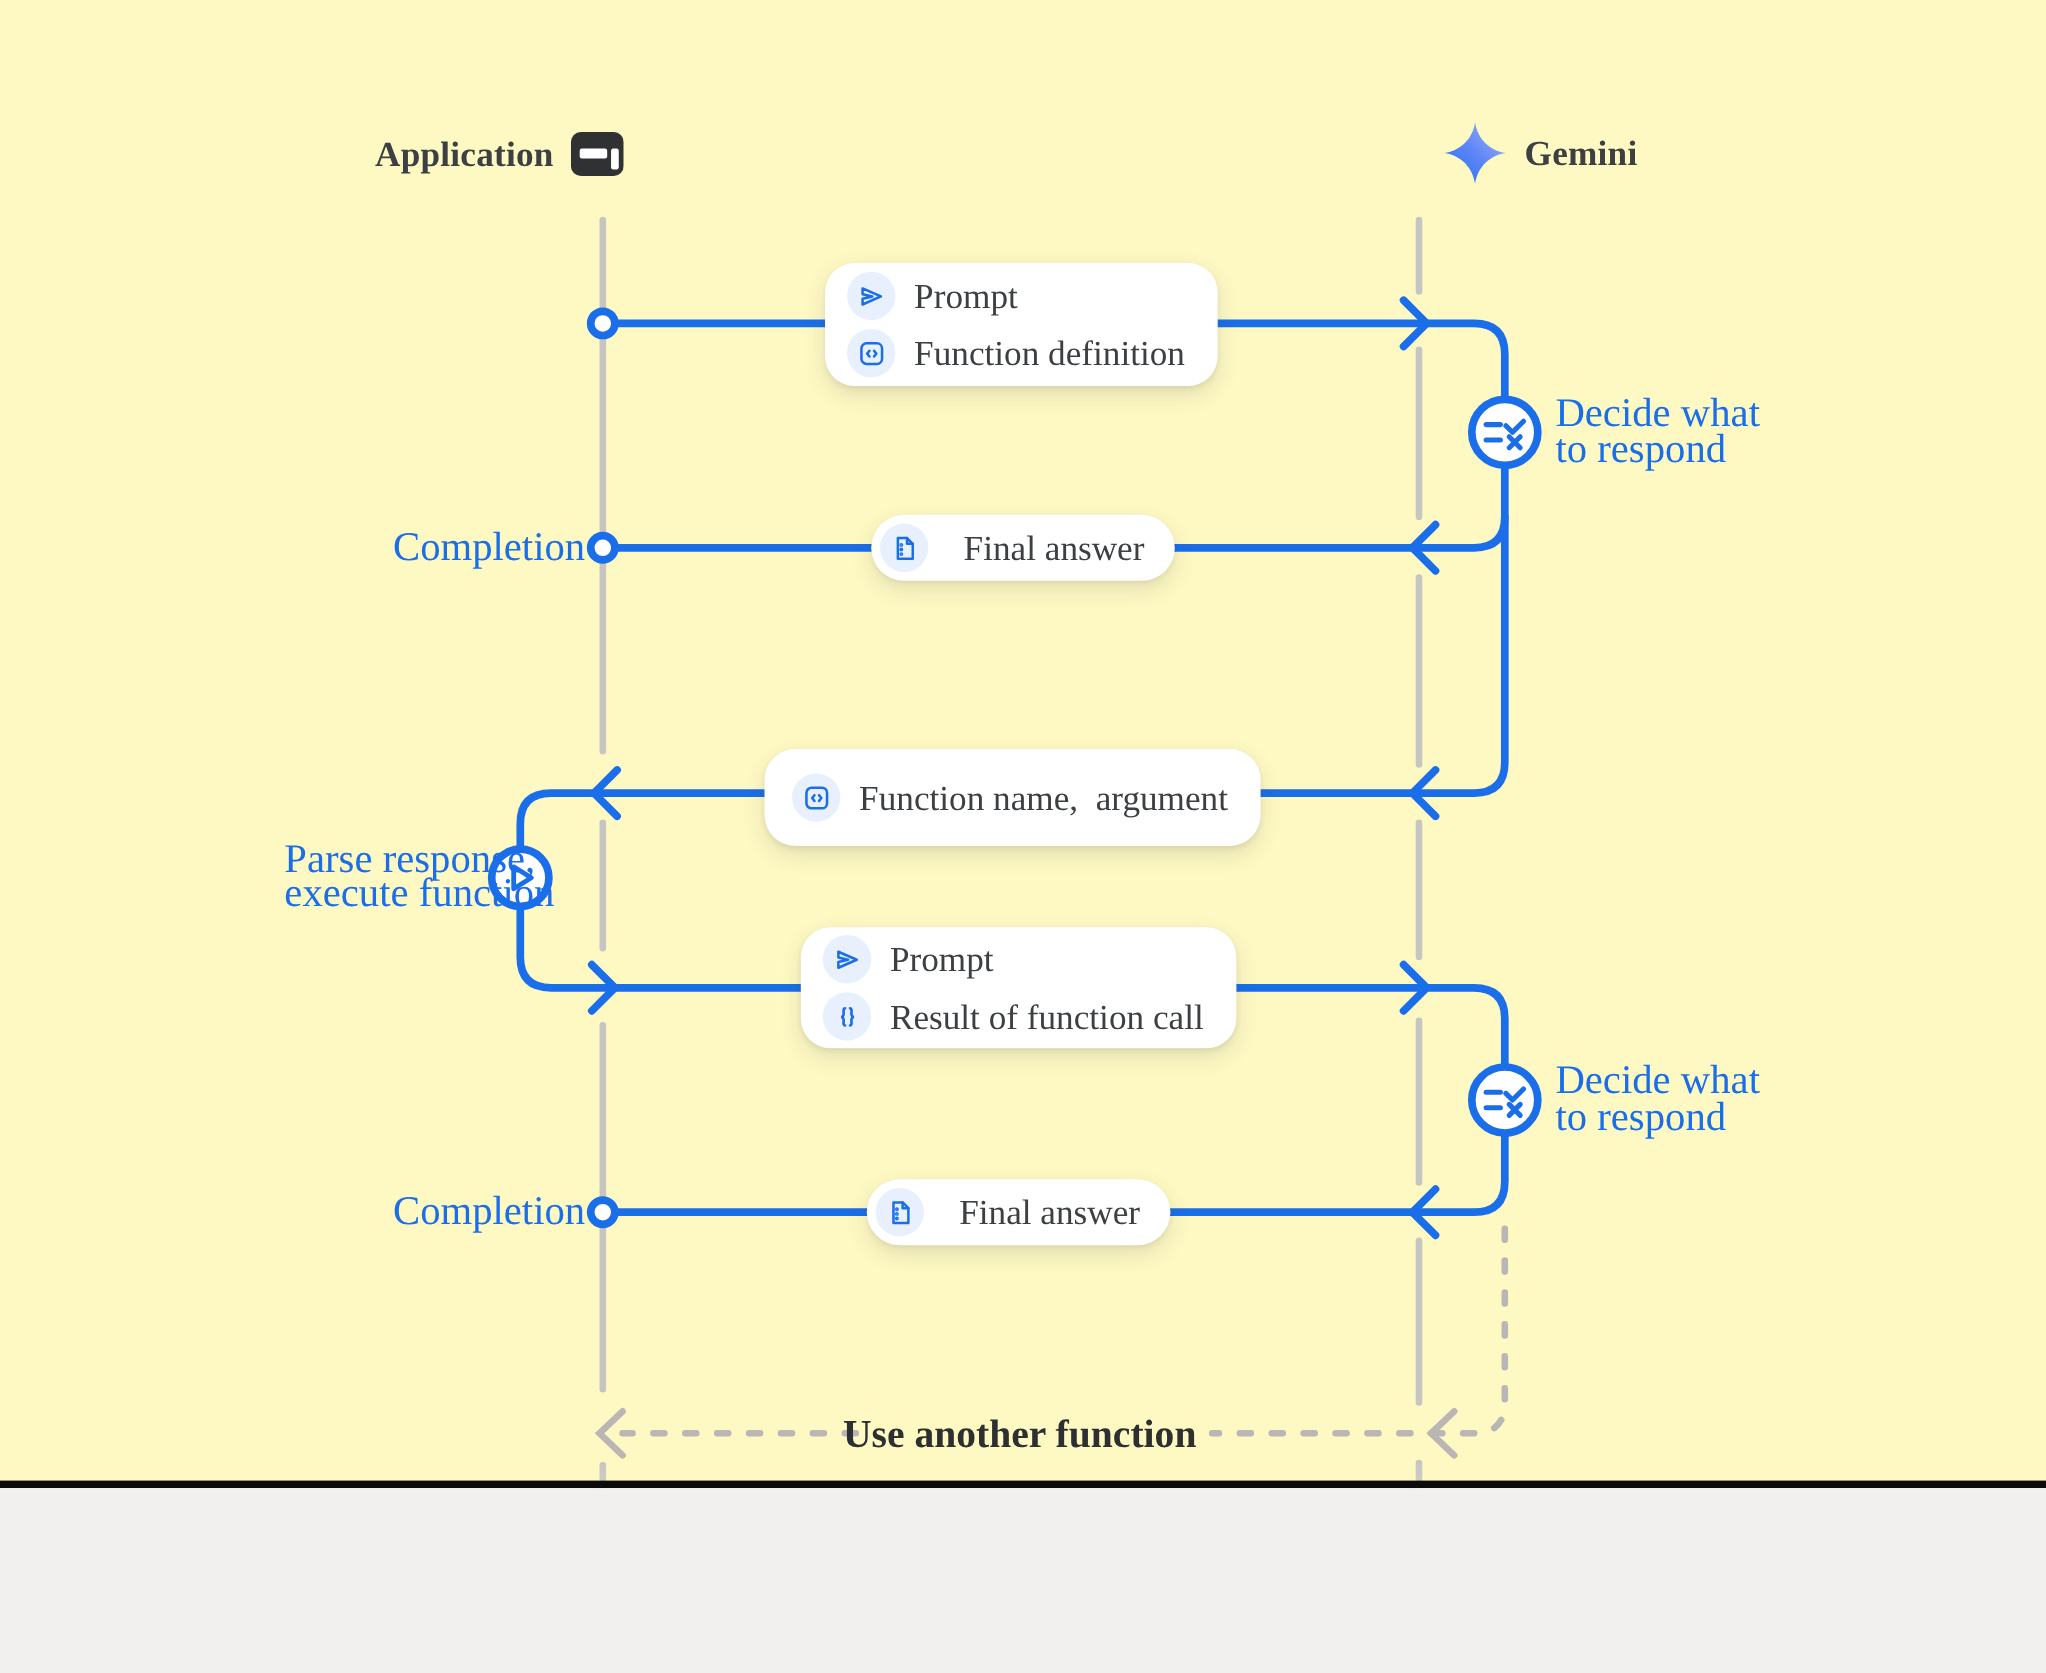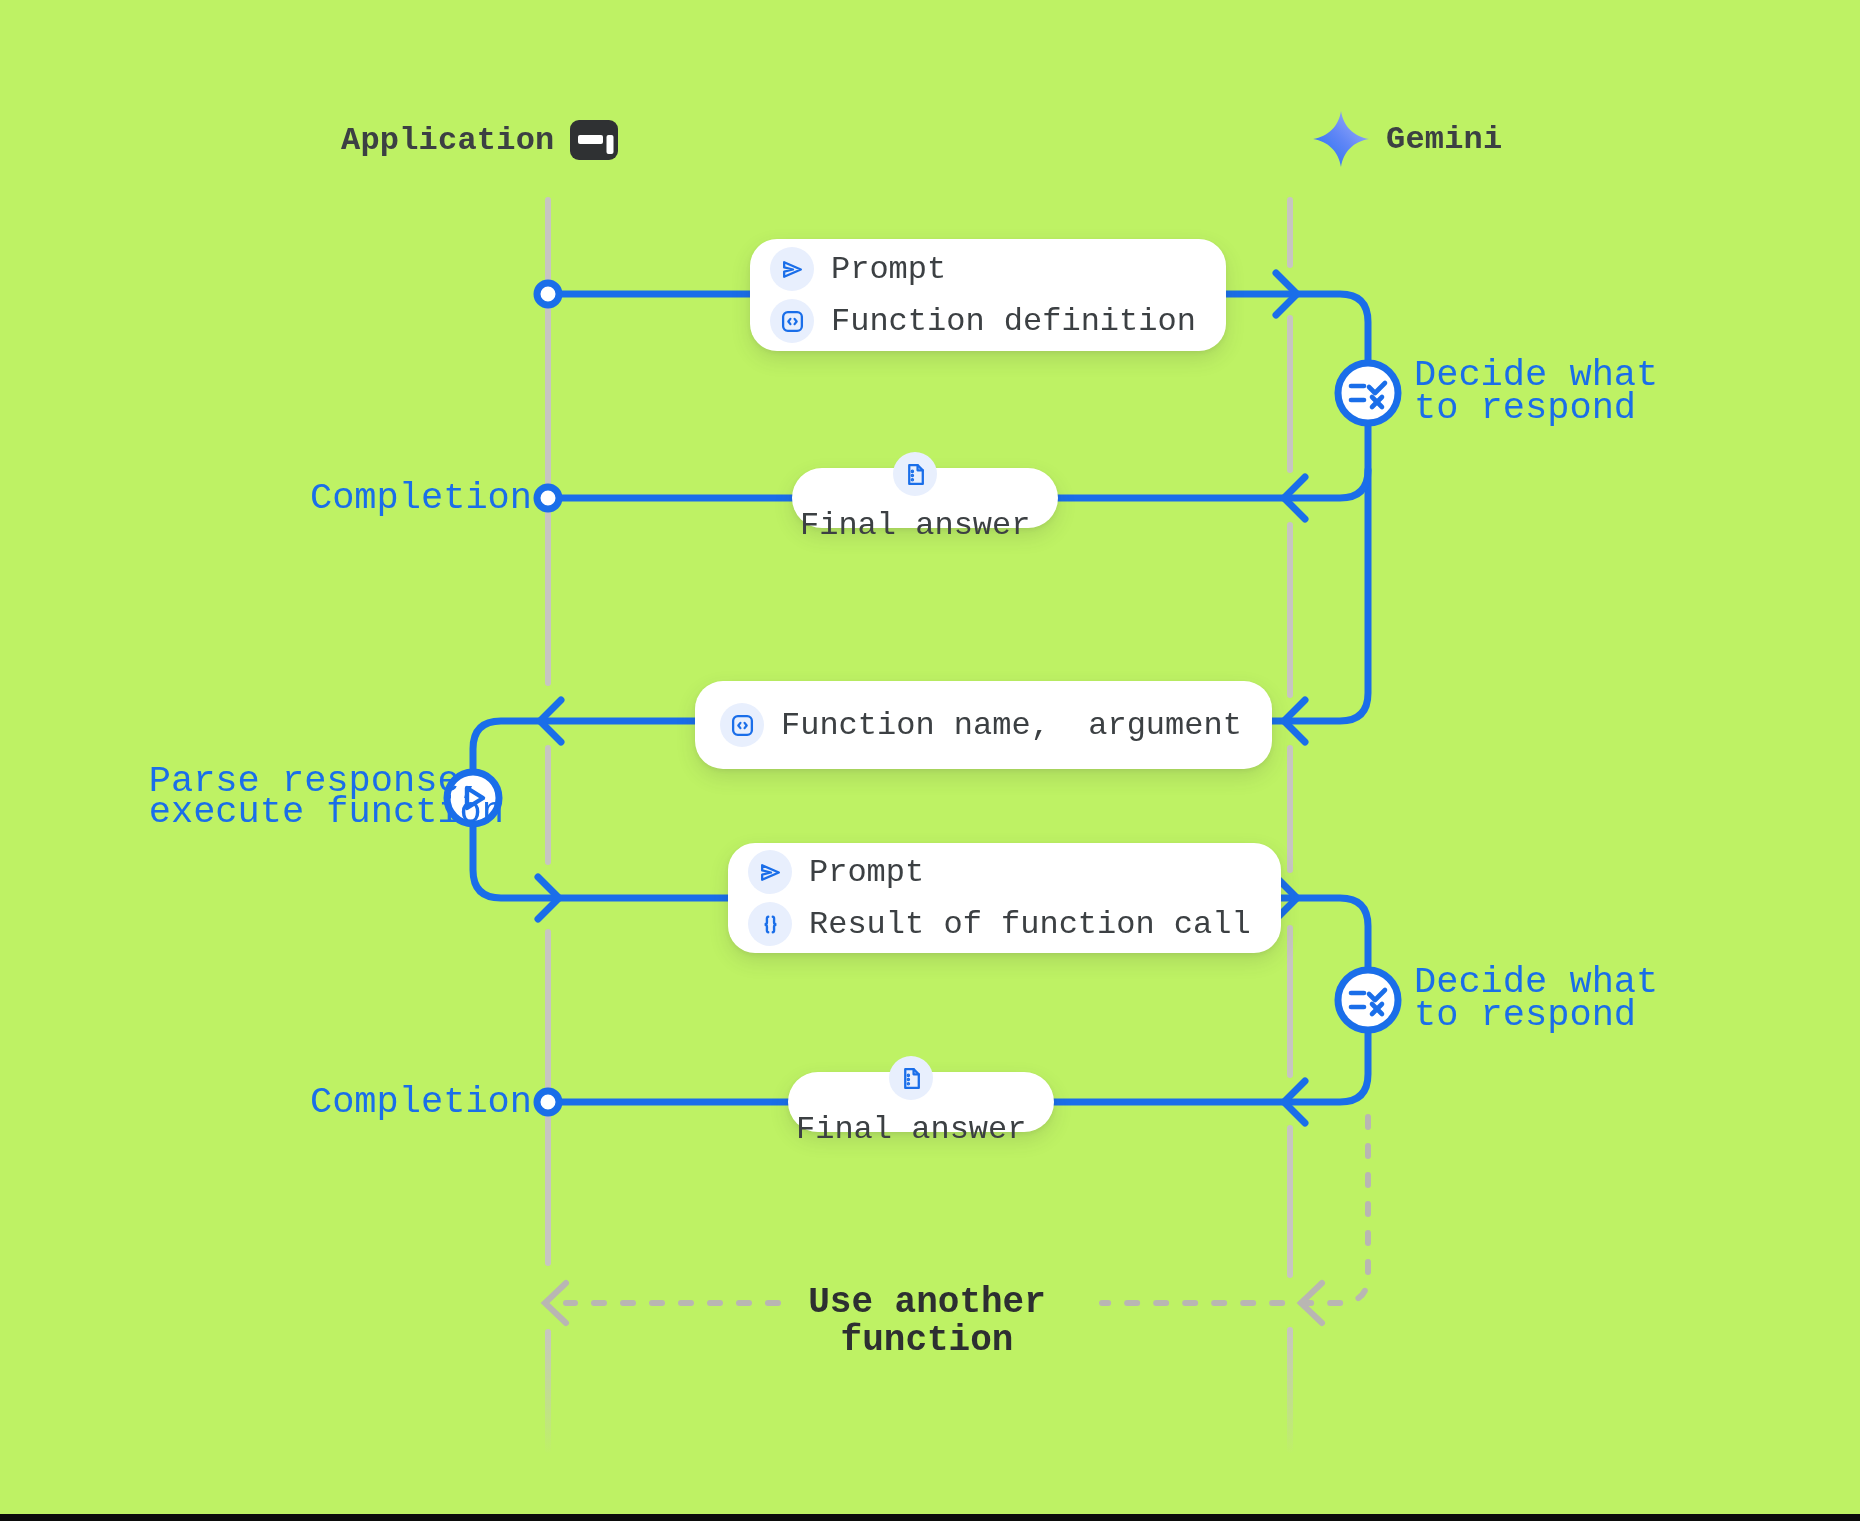--- a/index.html
+++ b/index.html
@@ -1,34 +1,34 @@
 <!DOCTYPE html>
 <html><head>
 <meta charset="utf-8">
 <style>
   html,body { margin:0; padding:0; background:#f2f0ee; }
   .canvas {
-    position:relative; width:1860px; height:1521px;
-    background:#bef264; overflow:hidden;
-    font-family:Liberation Mono, monospace;
+    position:relative; width:1860px; height:1353px;
+    background:#fef9c3; overflow:hidden;
+    font-family:Liberation Serif, serif;
   }
   svg.flow { position:absolute; left:0; top:0; z-index:1; }
 
   
   .actor { position:absolute; display:flex; align-items:center; gap:16px; z-index:2; }
   .actor-label { font-size:32px; font-weight:600; color:#3c4043; letter-spacing:.2px; }
 
   
   .msg {
     position:absolute; background:#ffffff; z-index:2;
     box-shadow:0 8px 20px rgba(60,64,67,.14), 0 2px 4px rgba(60,64,67,.08);
     display:flex; flex-direction:column; justify-content:center;
   }
   .msg.multi { border-radius:27px; padding:0 30px 0 20px; gap:8px; }
-  .msg.pill  { border-radius:30px; flex-direction:column; align-items:center; gap:11px; padding:0 28px 0 8px; }
+  .msg.pill  { border-radius:30px; flex-direction:row; align-items:center; gap:32px; padding:0 28px 0 8px; }
   .msg.wide  { border-radius:28px; flex-direction:row; align-items:center; gap:17px; padding:0 30px 0 25px; }
   .msg-row { display:flex; align-items:center; gap:17px; }
   .icon-chip {
     width:44px; height:44px; border-radius:50%; background:#e8effd;
     display:flex; align-items:center; justify-content:center; flex:0 0 44px;
   }
   .msg-label { font-size:32px; font-weight:500; color:#3c4043; white-space:pre; }
 
   
   .note { position:absolute; z-index:2; font-size:37px; font-weight:500; line-height:33px; }

